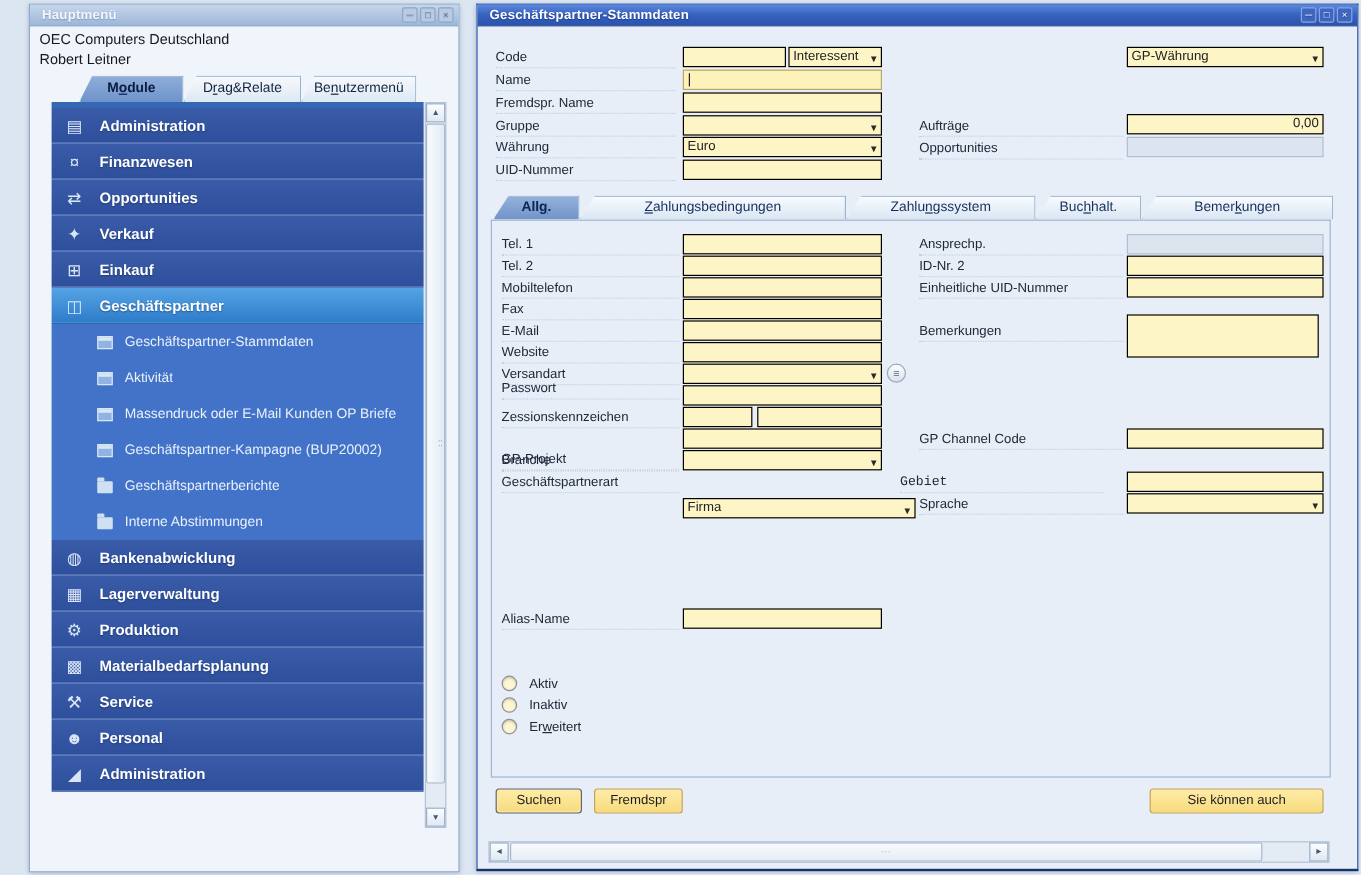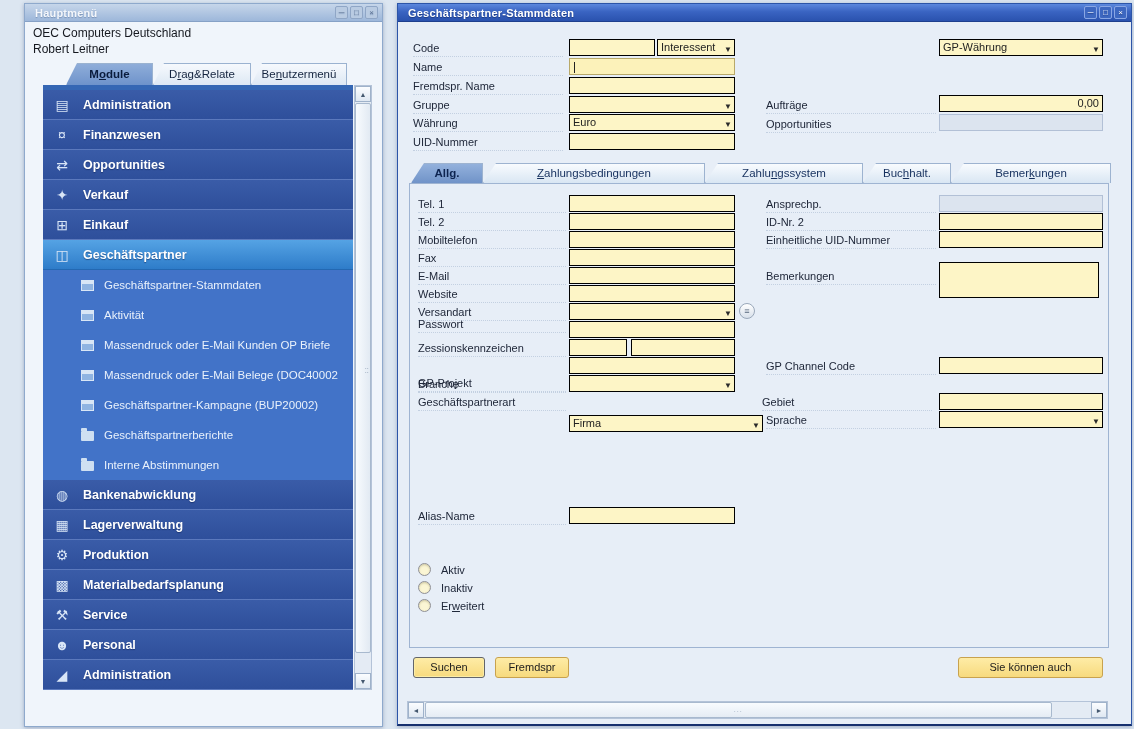--- a/index.html
+++ b/index.html
@@ -115,24 +115,20 @@
         <div class="srow">
           <span class="form-icon"></span>
           <span class="slabel">Aktivität</span>
         </div>
         <div class="srow">
           <span class="form-icon"></span>
           <span class="slabel">Massendruck oder E-Mail Kunden OP Briefe</span>
         </div>
         <div class="srow">
           <span class="form-icon"></span>
-          <span class="slabel">Massendruck oder E-Mail Belege (DOC40002</span>
-        </div>
-        <div class="srow">
-          <span class="form-icon"></span>
           <span class="slabel">Geschäftspartner-Kampagne (BUP20002)</span>
         </div>
         <div class="srow">
           <span class="folder-icon"></span>
           <span class="slabel">Geschäftspartnerberichte</span>
         </div>
         <div class="srow">
           <span class="folder-icon"></span>
           <span class="slabel">Interne Abstimmungen</span>
         </div>
@@ -265,17 +261,17 @@
     <div class="flabel" style="left: 368px; top: 193px; width: 170px;">Ansprechp.</div>
     <div class="field disabled" style="left: 541px; top: 191px; width: 164px;"></div>
     <div class="flabel" style="left: 368px; top: 211px; width: 170px;">ID-Nr. 2</div>
     <div class="field" style="left: 541px; top: 209px; width: 164px;"></div>
     <div class="flabel" style="left: 368px; top: 229px; width: 170px;">Einheitliche UID-Nummer</div>
     <div class="field" style="left: 541px; top: 227px; width: 164px;"></div>
     <div class="flabel" style="left: 368px; top: 265px; width: 170px;">Bemerkungen</div>
     <div class="field tarea" style="left: 541px; top: 258px; width: 160px;"></div>
     <div class="flabel" style="left: 368px; top: 355px; width: 170px;">GP Channel Code</div>
     <div class="field" style="left: 541px; top: 353px; width: 164px;"></div>
-    <div class="flabel" style="left: 364px; top: 391px; width: 170px;">Gebiet</div>
+    <div class="flabel" style="left: 352px; top: 391px; width: 170px; font-family: Liberation Mono, monospace;">Gebiet</div>
     <div class="field" style="left: 541px; top: 389px; width: 164px;"></div>
     <div class="flabel" style="left: 368px; top: 409px; width: 170px;">Sprache</div>
     <div class="field dd" style="left: 541px; top: 407px; width: 164px;"><span></span><span class="dda">▼</span></div>
   </div>
 
 </body></html>

